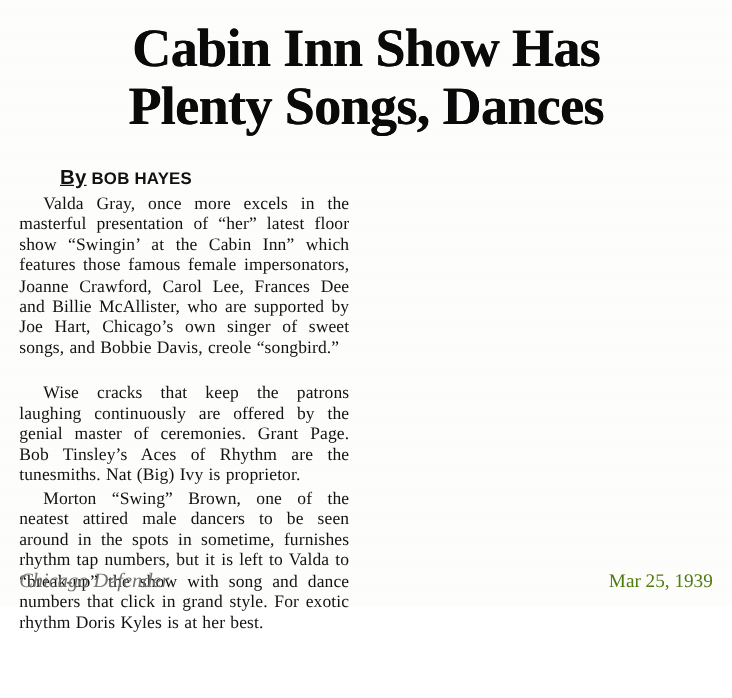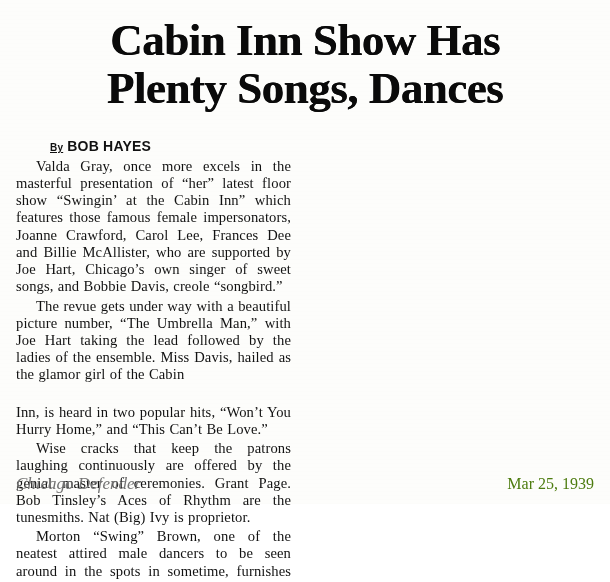--- a/index.html
+++ b/index.html
@@ -42,21 +42,21 @@
   .byline {
     font-family: "Liberation Sans", sans-serif;
     font-weight: bold;
     font-size: 14px;
     letter-spacing: 0.2px;
     color: #111;
     margin: 26px 0 4px 0;
     padding-left: 34px;
   }
   .byline .small {
-    font-size: 10px;
+    font-size: 17px;
     text-decoration: underline;
   }
   .columns {
     display: flex;
     gap: 18px;
     margin-top: 2px;
     flex-direction: column;
   }
   .col {
     width: 275px;
@@ -121,24 +121,22 @@
   </h1>
 
   <div class="byline">
     <span class="small">By</span>
     <span>BOB HAYES</span>
   </div>
 
   <div class="columns">
     <div class="col col-left">
       <p>Valda Gray, once more excels in the masterful presentation of “her” latest floor show “Swingin’ at the Cabin Inn” which features those famous female impersonators, Joanne Crawford, Carol Lee, Frances Dee and Billie McAllister, who are supported by Joe Hart, Chicago’s own singer of sweet songs, and Bobbie Davis, creole “songbird.”</p>
-      <p>The revue gets under way with a beautiful picture number, “The Umbrella Man,” with Joe Hart taking the lead followed by the ladies of the ensemble. Miss Davis, hailed as the glamor girl of the Cabin</p>
     </div>
     <div class="col col-right">
-      <p class="noindent">Inn, is heard in two popular hits, “Won’t You Hurry Home,” and “This Can’t Be Love.”</p>
       <p>Wise cracks that keep the patrons laughing continuously are offered by the genial master of ceremonies. Grant Page. Bob Tinsley’s Aces of Rhythm are the tunesmiths. Nat (Big) Ivy is proprietor.</p>
       <p>Morton “Swing” Brown, one of the neatest attired male dancers to be seen around in the spots in sometime, furnishes rhythm tap numbers, but it is left to Valda to “break-up” the show with song and dance numbers that click in grand style. For exotic rhythm Doris Kyles is at her best.</p>
     </div>
   </div>
 
   <div class="footer">
     <span class="source">Chicago Defender</span>
     <span class="date">Mar 25, 1939</span>
   </div>
 

